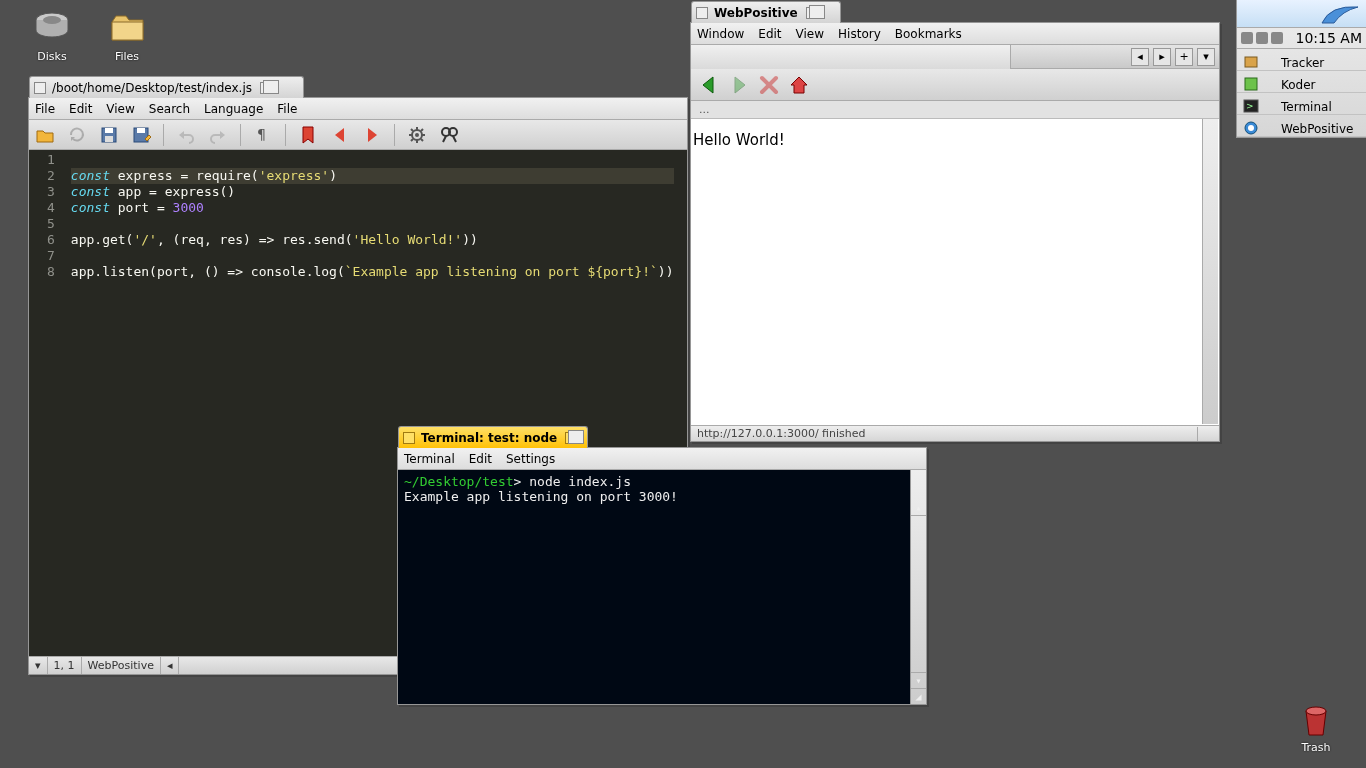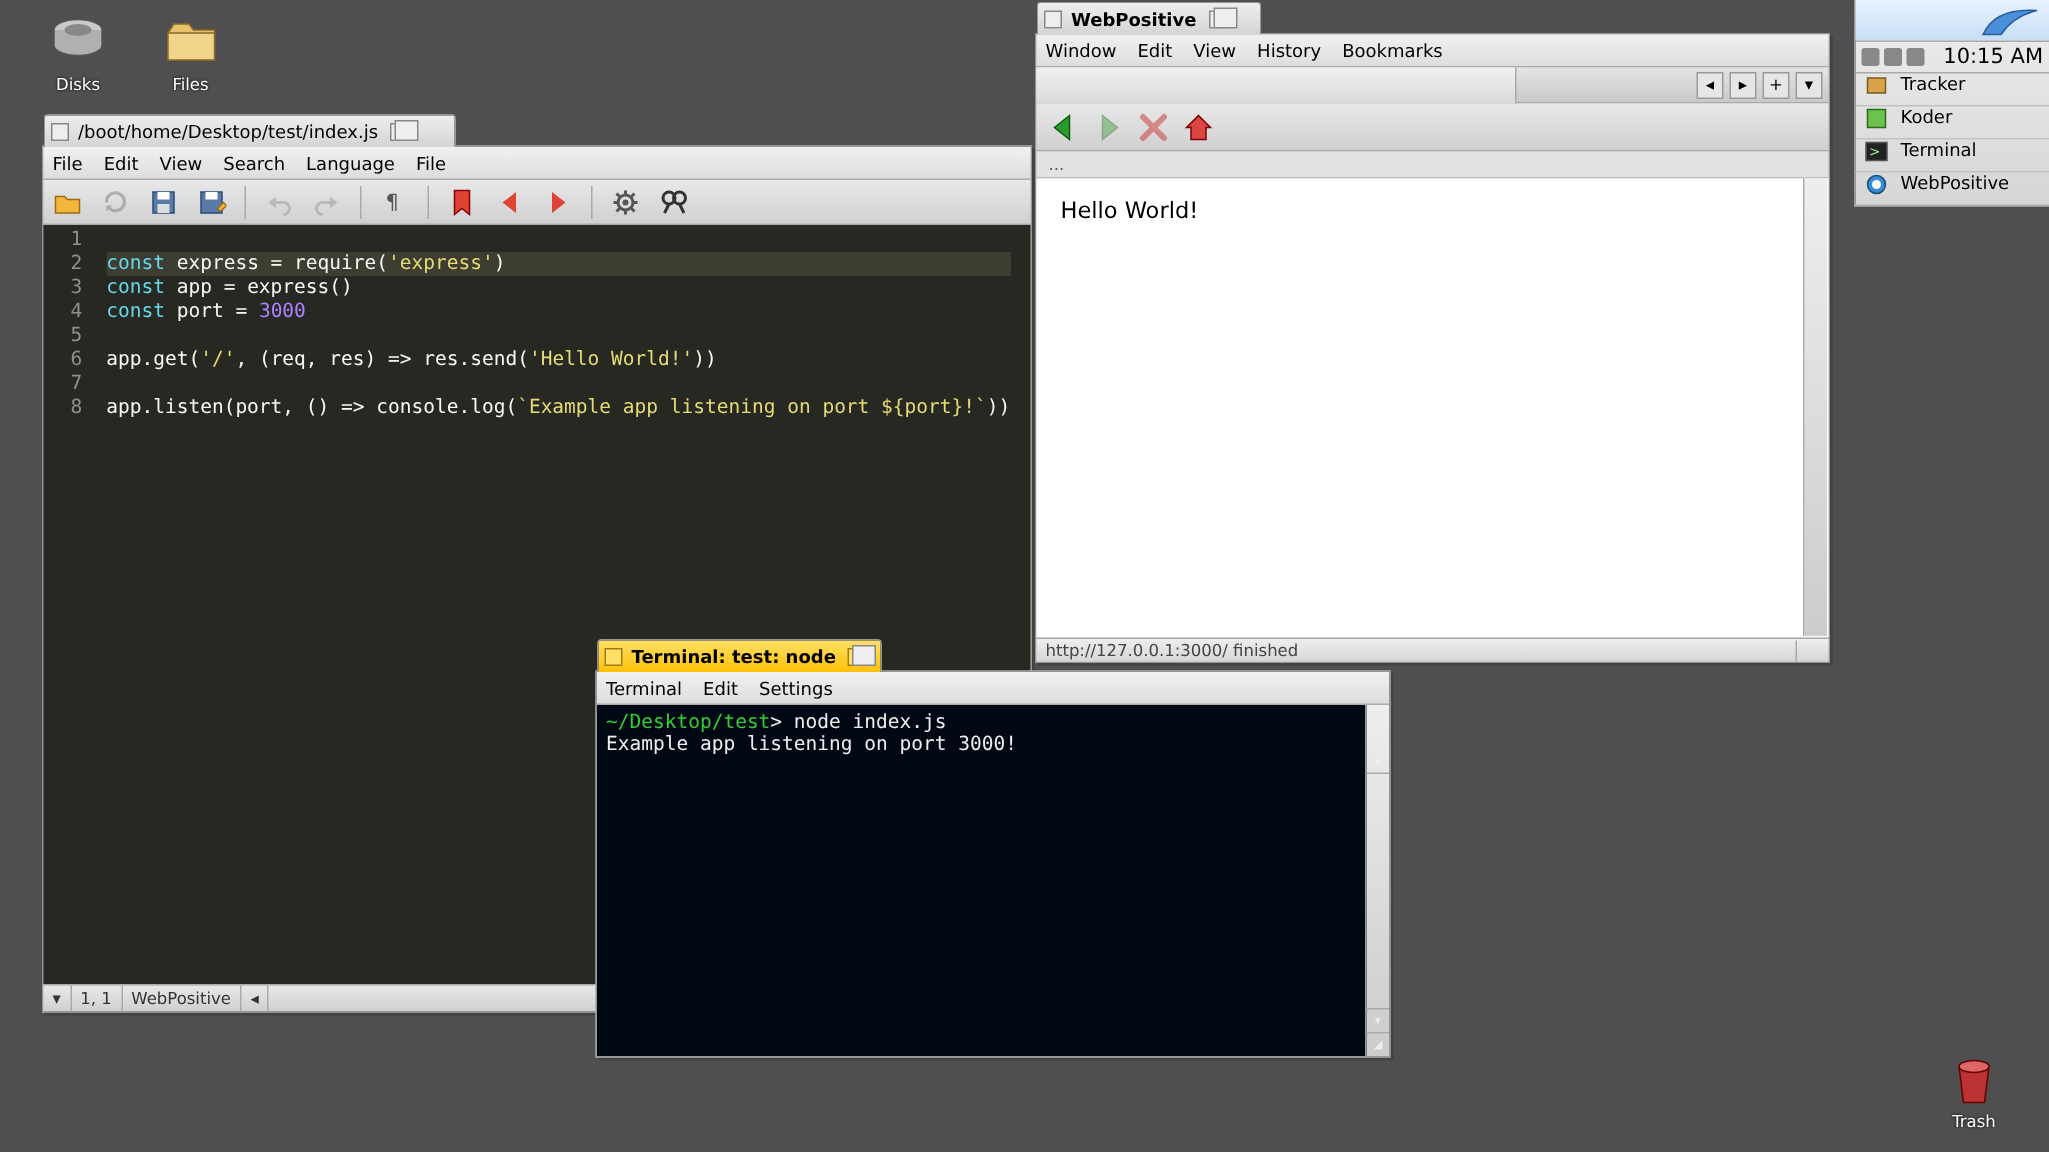--- a/index.html
+++ b/index.html
@@ -97,21 +97,21 @@
   text-align:right;
   padding: 2px 8px 2px 18px;
   user-select:none;
   line-height:16px;
 }
 .code {
   padding:2px 0 2px 8px;
   white-space:pre;
   line-height:16px;
 }
-.code .kw { color:#66d9ef; }
+.code .kw { color:#66d9ef; font-style:italic; }
 .code .str { color:#e6db74; }
 .code .num { color:#ae81ff; }
 .code .hl { background:#3e3d32; display:inline-block; width:100%;}
 .statusbar-koder {
   height:18px; background:linear-gradient(#e8e8e8,#d0d0d0);
   border-top:1px solid #aaa;
   display:flex; align-items:center;
   font-size:11px; color:#333;
 }
 .statusbar-koder .sb-cell { padding:0 6px; border-right:1px solid #aaa; height:100%; display:flex; align-items:center;}
@@ -166,21 +166,21 @@
 .web-nav .nbtn{width:24px;height:24px;display:flex;align-items:center;justify-content:center;}
 .urlbar {
   flex:1; height:22px;
   background:#fff; border:1px solid #888;
   display:flex; align-items:center; padding:0 4px; gap:4px;
 }
 .urlbar .globe{width:14px;height:14px;border-radius:50%;background:radial-gradient(circle at 30% 30%,#7ec8ff,#0a5aa8);}
 .web-crumb{height:18px;padding:2px 8px;font-size:11px;color:#555;background:#e2e2e2;border-bottom:1px solid #bbb;}
 .web-content{
   background:#fff; height:calc(100% - 22px - 24px - 32px - 18px - 16px);
-  padding:12px 16px;
+  padding:12px 2px;
   font-size:15px; font-family:"DejaVu Sans",Arial,sans-serif;
   overflow:auto;
 }
 .web-status{
   height:16px;border-top:1px solid #aaa;background:linear-gradient(#eee,#d6d6d6);
   font-size:11px;color:#444;padding:1px 6px;display:flex;align-items:center;
 }
 .web-scroll{position:absolute;right:1px;top:96px;bottom:17px;width:16px;background:linear-gradient(#eee,#ccc);border-left:1px solid #aaa;}
 
 
@@ -196,21 +196,21 @@
   background:linear-gradient(#e8f2ff,#c6dff5);
   border-bottom:1px solid #aaa;
 }
 #deskbar .tray{
   height:18px;display:flex;align-items:center;justify-content:space-between;padding:10px 4px;
   border-bottom:1px solid #aaa;font-size:14px;
 }
 #deskbar .tray .icons{display:flex;gap:3px;}
 #deskbar .tray .icons span{width:12px;height:12px;background:#888;border-radius:2px;}
 #deskbar .app{
-  height:22px;display:flex;align-items:flex-start;gap:8px;padding:0 6px;
+  height:22px;display:flex;align-items:flex-end;gap:22px;padding:0 6px;
   border-bottom:1px solid #c2c2c2;cursor:pointer;
 }
 #deskbar .app .aicon{width:16px;height:16px;}
 
 svg{display:block;}
 </style>
 </head>
 <body>
 
 <div class="desktop-icon" style="left:20px; top:8px;">

